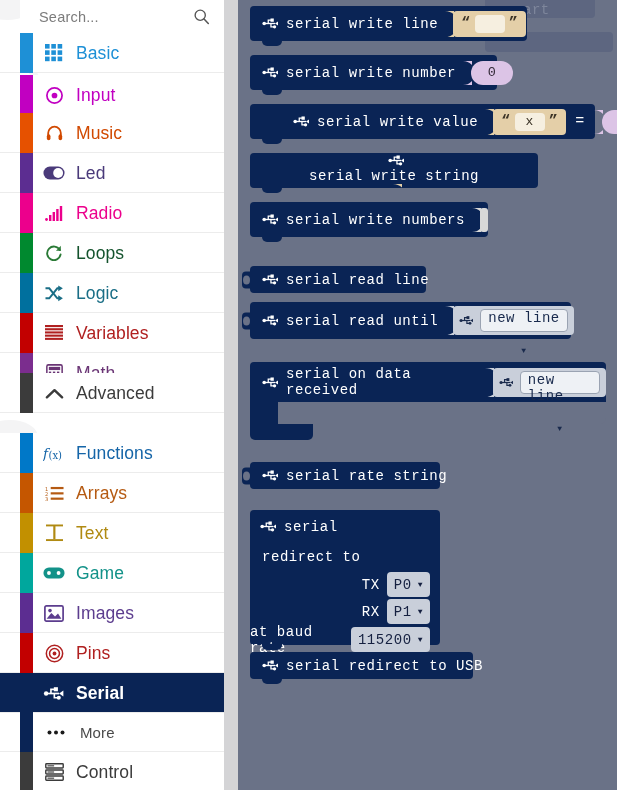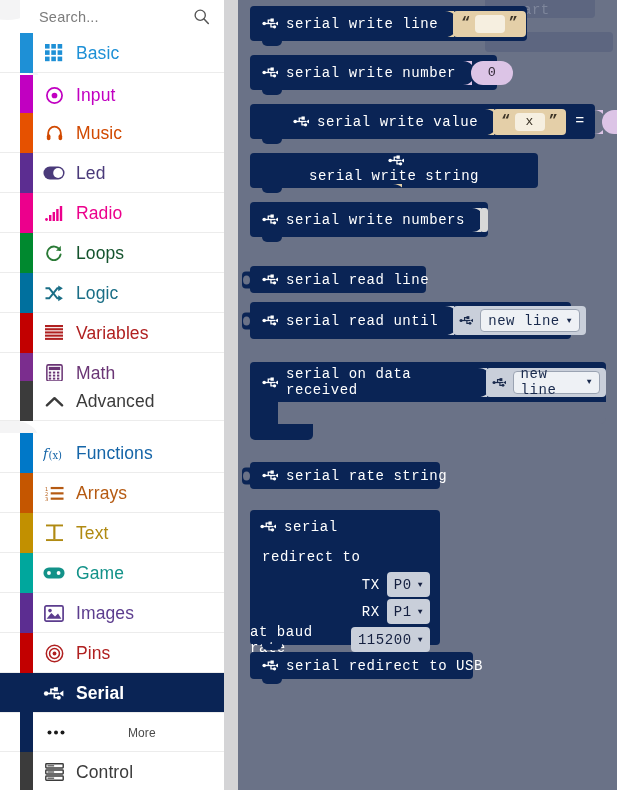--- a/index.html
+++ b/index.html
@@ -50,21 +50,21 @@
   }
   .cat .lbl{
     position:absolute;left:76px;top:0;height:40px;display:flex;align-items:center;
     font-size:17.5px;letter-spacing:.1px;
   }
   .cat.selected{background:#0a2455;}
   .cat.selected .lbl{color:#ffffff;font-weight:bold;}
   .cat.sub{height:39px;}
   .cat.sub .stripe{background:#0a2455;}
   .cat.sub .ic{left:44px;width:24px;}
-  .cat.sub .lbl{left:80px;color:#4a4a4a;font-size:12px;margin-left:48px;}
+  .cat.sub .lbl{left:80px;color:#4a4a4a;font-size:15px;}
 
   
   .divider{
     position:absolute;left:224px;top:0;width:14px;height:790px;
     background:#d4d4d6;
   }
 
   
   .flyout{
     position:absolute;left:238px;top:0;width:379px;height:790px;
@@ -132,22 +132,22 @@
     display:inline-flex;align-items:center;gap:6px;padding:0 7px;
     font-family:"Liberation Mono", monospace;font-size:14px;
   }
   .field-drop .chev{font-size:8px;line-height:1;color:#152040;}
   .shadow-drop{
     background:#c9cfda;border-radius:4px;height:29px;
     display:inline-flex;align-items:center;gap:6px;padding:0 6px;
   }
   .shadow-drop .pill{
     background:#eef1f5;border:1px solid #9aa3b2;border-radius:4px;
-    height:21px;display:inline-flex;align-items:center;gap:7px;padding:0 7px;
-    color:#192a4d;font-family:"Liberation Mono", monospace;font-size:14px;
+    height:21px;display:inline-flex;align-items:center;gap:21px;padding:0 7px;
+    color:#192a4d;font-family:"Liberation Mono", monospace;font-size:14px;flex-direction:column;
   }
   .shadow-drop .pill .chev{font-size:8px;color:#192a4d;line-height:1;}
 
   .eq{margin:0 9px;color:#fff;font-family:"Liberation Mono", monospace;font-size:15px;}
 
   
   .cblock{position:absolute;}
   .cblock .head{
     position:absolute;left:0;top:0;background:#0a2455;border-radius:4px 4px 0 0;
     display:flex;align-items:center;color:#fff;
@@ -312,21 +312,21 @@
               <rect x="3" y="11.2" width="2.5" height="2.1" fill="#6a3575"></rect>
               <rect x="7.3" y="11.2" width="2.5" height="2.1" fill="#6a3575"></rect>
               <rect x="11.6" y="11.2" width="2.5" height="2.1" fill="#6a3575"></rect>
               <rect x="3" y="14.4" width="2.5" height="2.1" fill="#6a3575"></rect>
               <rect x="7.3" y="14.4" width="2.5" height="2.1" fill="#6a3575"></rect>
               <rect x="11.6" y="14.4" width="2.5" height="2.1" fill="#6a3575"></rect>
             </svg>
           </div>
           <div class="lbl" style="height: 40px; color: rgb(106, 53, 117);">Math</div>
         </div>
-        <div class="cat" style="top: 381px; height: 40px;">
+        <div class="cat" style="top: 373px; height: 40px;">
           <div class="stripe" style="background: rgb(59, 59, 59); height: 40px;"></div>
           <div class="ic" style="height: 40px;">
             <svg width="19" height="13" viewBox="0 0 20 13">
               <path d="M2 10.5 L10 3 L18 10.5" fill="none" stroke="#3b3b3b" stroke-width="2.6" stroke-linecap="round" stroke-linejoin="round"></path>
             </svg>
           </div>
           <div class="lbl" style="height: 40px; color: rgb(59, 59, 59);">Advanced</div>
         </div>
         <div class="cat" style="top: 433px; height: 40px;">
           <div class="stripe" style="background: rgb(0, 120, 200); height: 40px;"></div>

